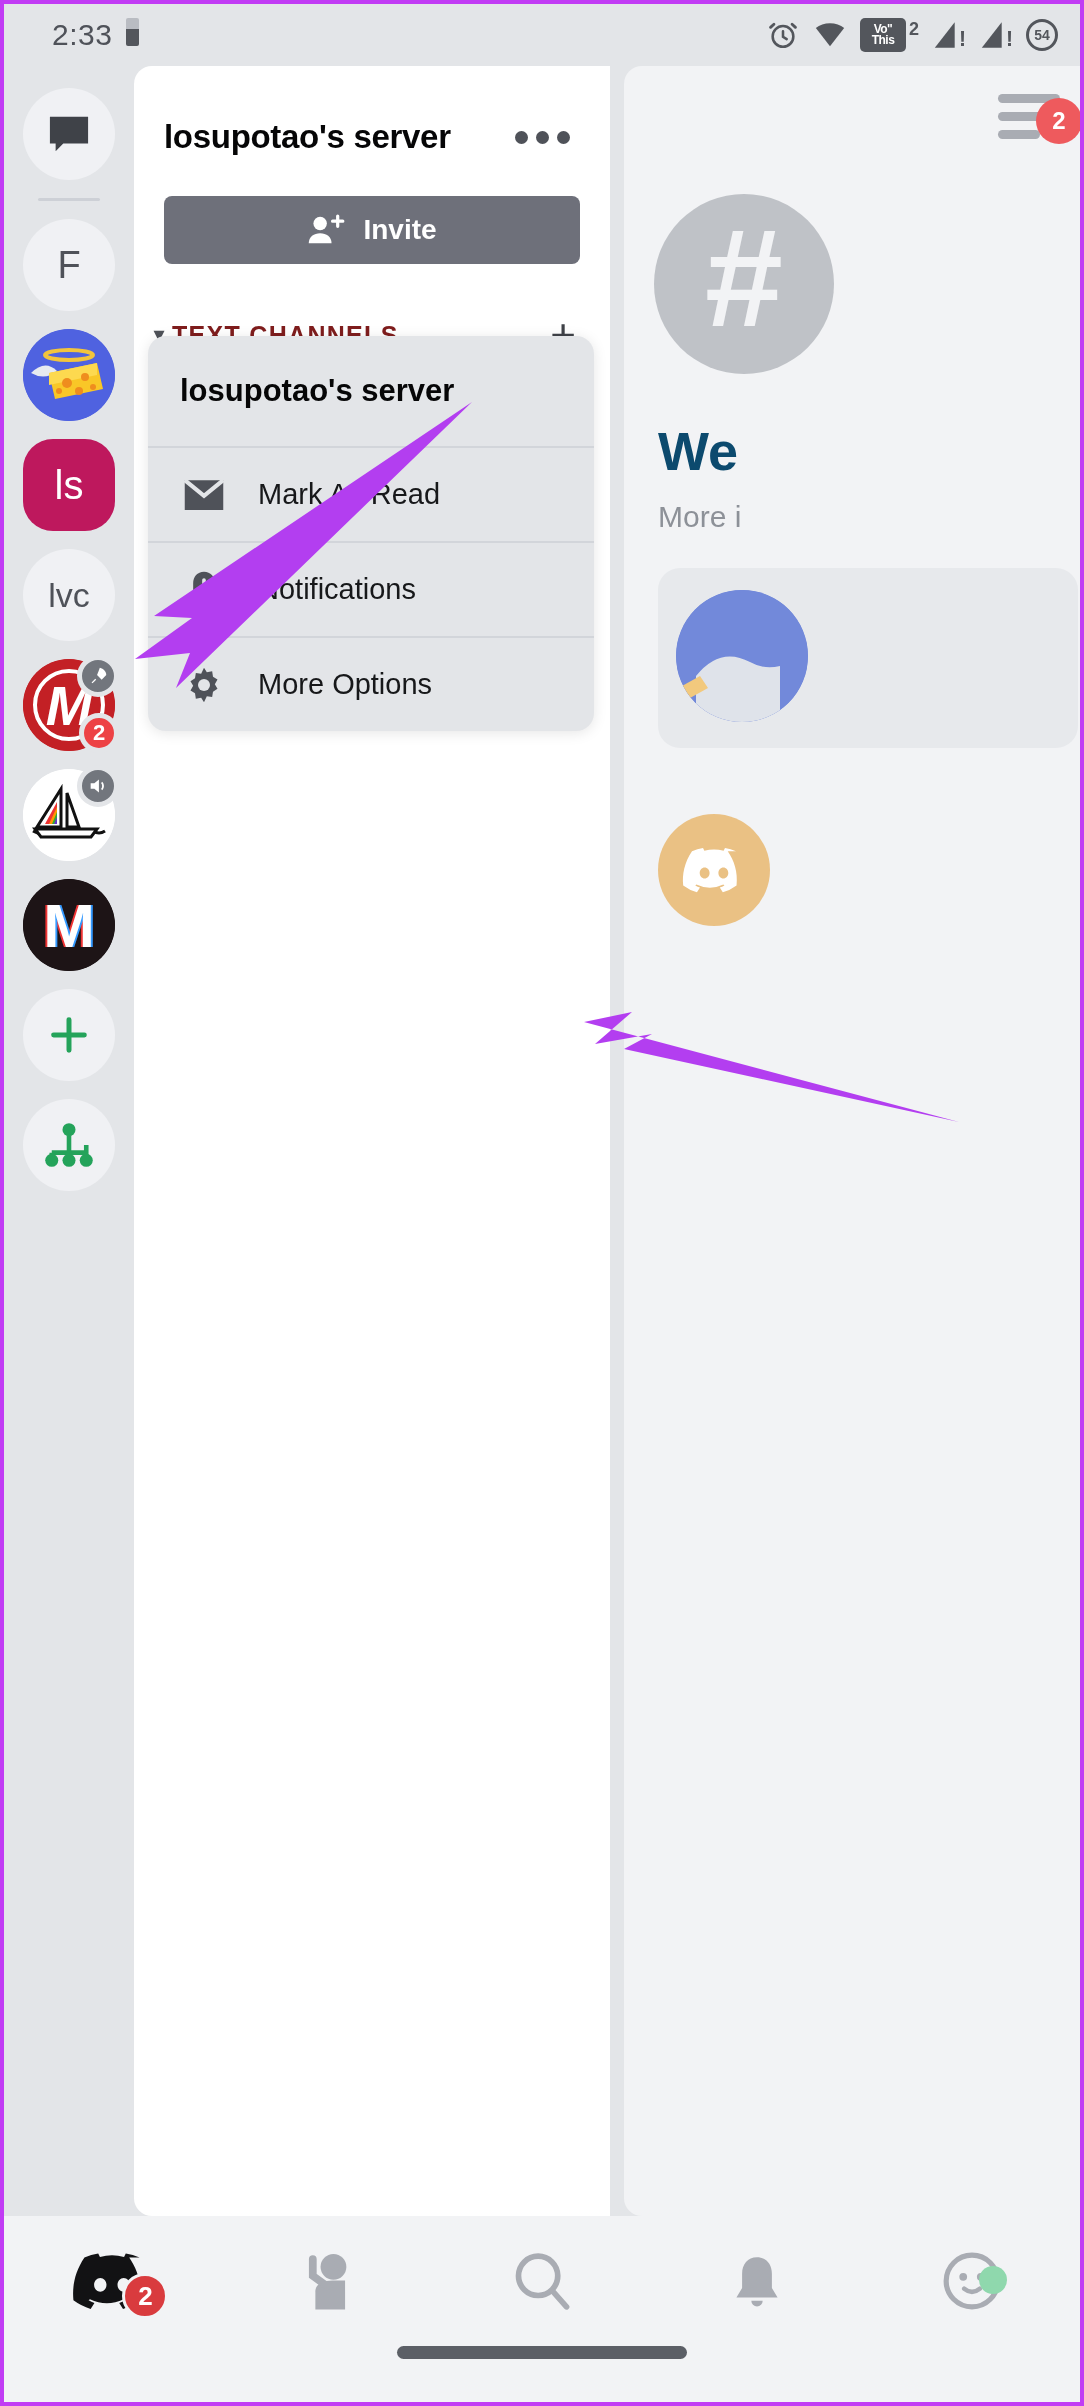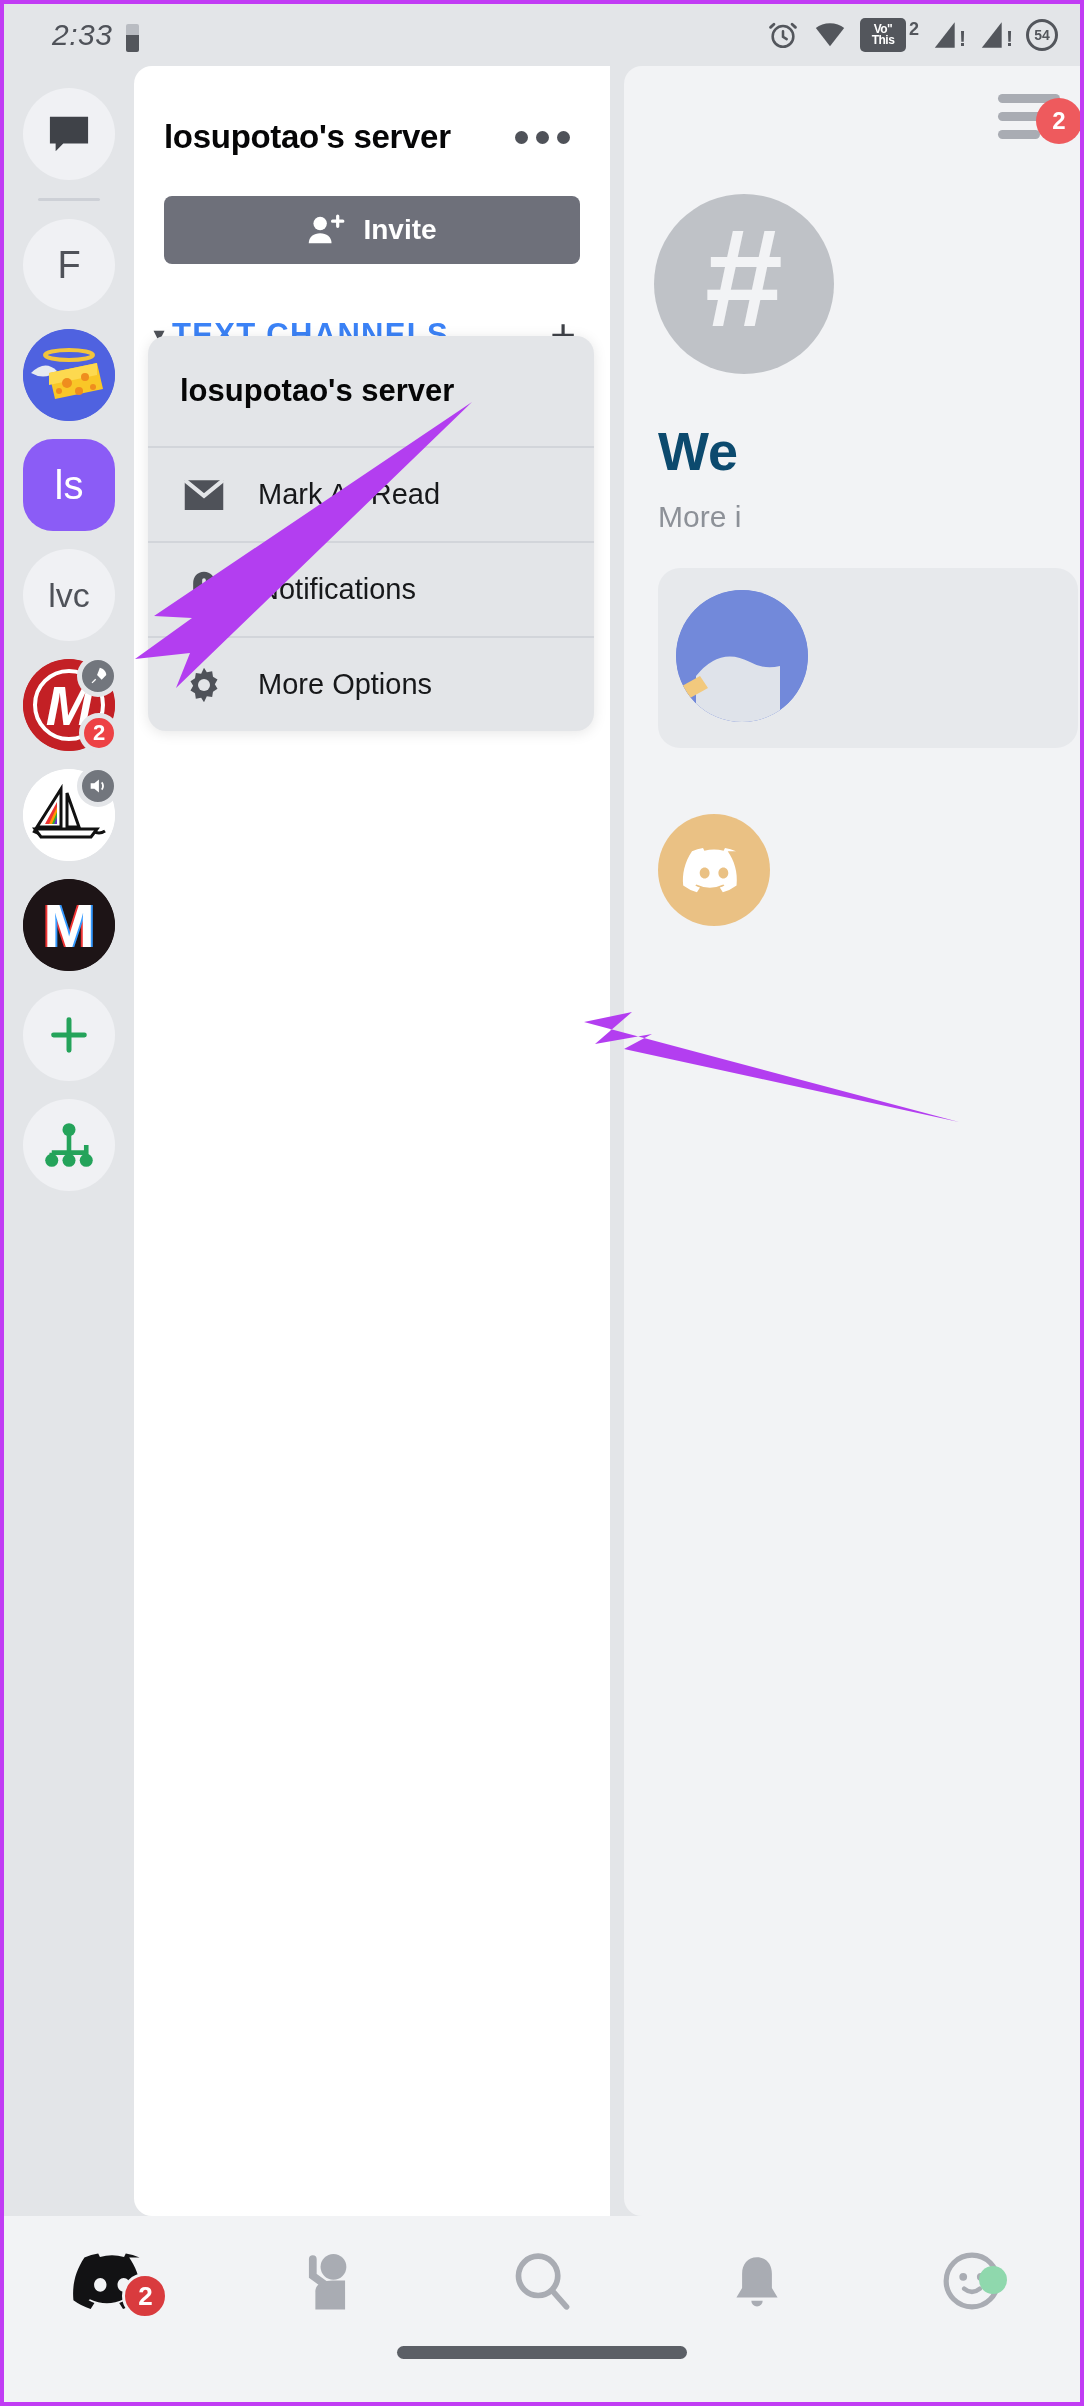--- a/index.html
+++ b/index.html
@@ -18,21 +18,21 @@
   }
 
   
   #statusbar {
     position:absolute; left:0; top:0; width:1076px; height:62px;
     display:flex; align-items:center;
     padding:0 22px 0 48px;
     color:#4f5259;
   }
   #status-clock { font-size:30px; font-weight:500; letter-spacing:.5px; color:#4f5259; }
-  #status-left { display:flex; align-items:flex-end; gap:14px;font-style:italic; }
+  #status-left { display:flex; align-items:flex-start; gap:14px; }
   #status-right { margin-left:auto; display:flex; align-items:center; gap:13px; }
   .sb-ico { display:block; }
   .batt-small { width:13px; height:28px; border-radius:2px;
     background:linear-gradient(to bottom,#b9bcc2 0 40%, #53565c 40% 100%); }
   .vowifi {
     width:46px;height:34px;background:#53565c;border-radius:5px;color:#fff;
     font-size:12px;line-height:11px;font-weight:700;display:flex;flex-direction:column;
     align-items:center;justify-content:center;letter-spacing:-.5px;
   }
   .batt-circle {
@@ -91,22 +91,22 @@
     display:flex; align-items:center; justify-content:center; gap:18px;
     font-size:28px; font-weight:600;
   }
 
   .section-row {
     display:flex; align-items:center; padding:0 24px 0 12px;
     margin-top:46px; height:50px;
   }
   .chev { font-size:22px; color:#4f5259; width:26px; text-align:center; }
   .section-label {
-    font-size:31px; font-weight:700; letter-spacing:1.3px;
-    color:#3b82f6; flex:1;
+    font-size:25px; font-weight:700; letter-spacing:1.3px;
+    color:#7f1d1d; flex:1;
   }
   .plus-btn { font-size:44px; font-weight:300; color:#3f4248; line-height:0.6; padding:10px; cursor:pointer; }
   .section-row-2 { margin-top:78px; }
 
   
   #ctx-sheet {
     position:absolute; left:144px; top:332px; width:446px;
     background:#e3e5e8; border-radius:18px;
     box-shadow:0 2px 14px rgba(0,0,0,.10);
     overflow:hidden;
@@ -264,21 +264,21 @@
           <circle cx="62" cy="48" r="4" fill="#ef8d1e"></circle>
           <circle cx="56" cy="62" r="4" fill="#ef8d1e"></circle>
           <circle cx="36" cy="62" r="3" fill="#ef8d1e"></circle>
           <circle cx="70" cy="58" r="3" fill="#ef8d1e"></circle>
         </svg>
       </div>
     </div>
 
     <div class="rail-slot">
 
-      <div class="rail-ico squircle" style="background:#8b5cf6;color:#fff;font-size:40px;font-weight:500">
+      <div class="rail-ico squircle" style="background:#be185d;color:#fff;font-size:40px;font-weight:500">
         <span>ls</span>
       </div>
     </div>
 
     <div class="rail-slot">
       <div class="rail-ico" style="background:#f0f1f4;font-size:34px;color:#4f5259">
         <span>lvc</span>
       </div>
     </div>
 

